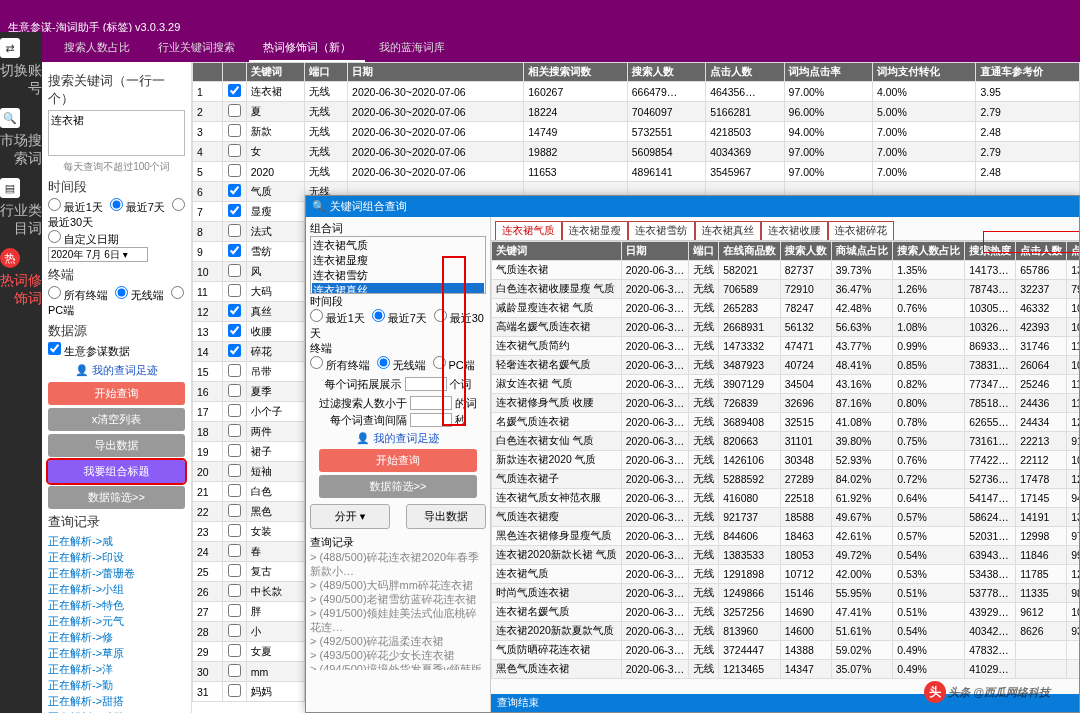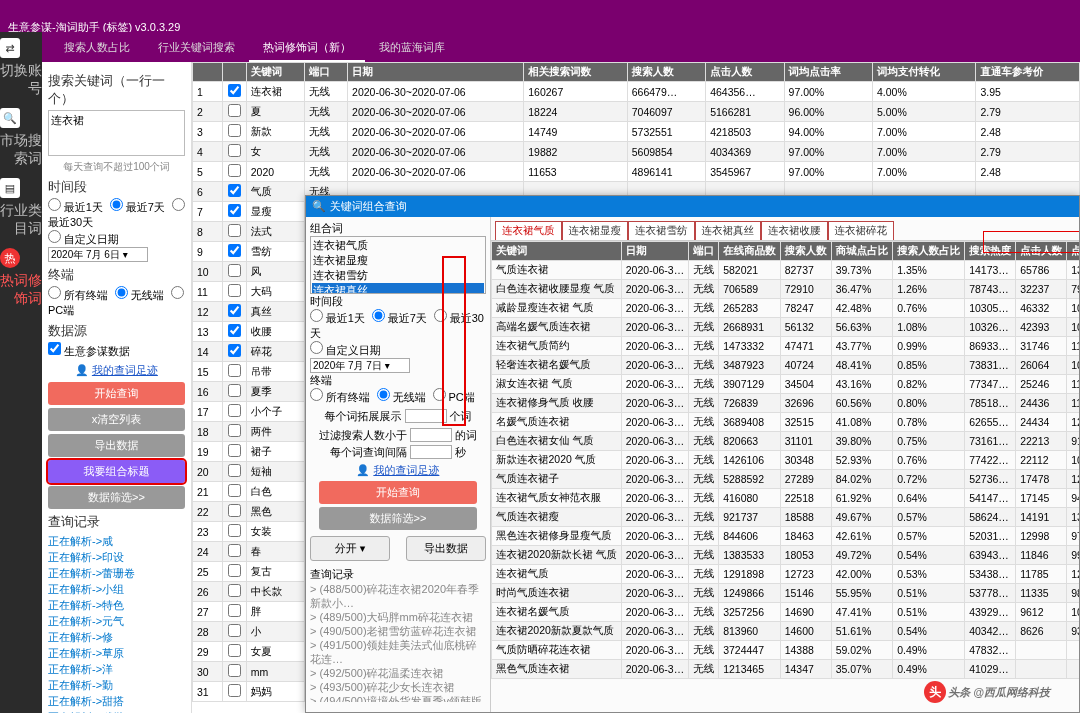--- a/index.html
+++ b/index.html
@@ -19,21 +19,21 @@
 .leftpanel{width:150px;border-right:1px solid #ddd;padding:6px 6px;overflow-y:auto}
 .leftpanel .hdr{font-size:13px;color:#333;margin:4px 0 2px}
 .textarea{width:100%;height:46px;border:1px solid #bbb;font-size:11px;padding:2px;resize:none}
 .hint{color:#888;font-size:10px;margin:2px 0 4px;text-align:center}
 .radios label{font-size:10px;margin-right:4px}
 .dateinput{width:100px;border:1px solid #aaa;font-size:10px;padding:1px 2px}
 .btn{display:block;width:100%;text-align:center;padding:4px 0;margin:3px 0;border-radius:3px;font-size:11px;cursor:pointer;border:none}
 .btn-red{background:#f16a5e;color:#fff}
 .btn-gray{background:#999;color:#fff}
 .btn-green{background:#8b5cf6;color:#fff}
-.link{color:#1a54c7;text-decoration:underline;font-size:11px;display:inline-block}
+.link{color:#1a54c7;font-size:11px;display:inline-block}
 .red-outline{outline:2px solid #e40000}
 .loglist{font-size:10.5px;color:#07c;line-height:16px;max-height:260px;overflow:hidden}
 .loglist div{white-space:nowrap}
 .maintable{flex:1;overflow:auto;position:relative}
 table{border-collapse:collapse;width:100%}
 th,td{border:1px solid #ddd;padding:2px 4px;font-size:10.5px;text-align:left;white-space:nowrap}
 th{background:#666;color:#fff;font-weight:bold}
 tr:nth-child(even) td{background:#f3f3f3}
 .chkcol{width:24px;text-align:center}
 .popup{position:absolute;left:305px;top:195px;width:775px;height:518px;background:#fbfbfb;border:1px solid #888;box-shadow:0 0 8px rgba(0,0,0,.3);display:flex;flex-direction:column}
@@ -579,24 +579,20 @@
           <div>连衣裙显瘦</div>
           <div>连衣裙雪纺</div>
           <div class="sel">连衣裙真丝</div>
         </div>
       <div class="hdr">时间段</div>
       <div class="radios">
         <label><input type="radio" style=""> <span>最近1天</span></label>
         <label><input type="radio" checked="" style=""> <span>最近7天</span></label>
         <label><input type="radio" style=""> <span>最近30天</span></label>
       </div>
-      <div class="radios">
-        <label><input type="radio" style=""> <span>自定义日期</span></label>
-        <input class="dateinput" value="2020年 7月 7日 ▾" style="">
-      </div>
       <div class="hdr">终端</div>
       <div class="radios">
         <label><input type="radio" style=""> <span>所有终端</span></label>
         <label><input type="radio" checked="" style=""> <span>无线端</span></label>
         <label><input type="radio" style=""> <span>PC端</span></label>
       </div>
       <div style="margin:4px 0;text-align:center"><span>每个词拓展展示</span> <input class="small-in" style=""> <span>个词</span></div>
       <div style="margin:2px 0;text-align:center"><span>过滤搜索人数小于</span> <input class="small-in" style=""> <span>的词</span></div>
       <div style="margin:2px 0;text-align:center"><span>每个词查询间隔</span> <input class="small-in" style=""> <span>秒</span></div>
       <div style="text-align:center;margin:3px 0">👤 <a class="link">我的查词足迹</a></div>
@@ -729,21 +725,21 @@
                 <td>77347…</td>
                 <td>25246</td>
                 <td>113.9…</td>
               </tr>
               <tr>
                 <td>连衣裙修身气质 收腰</td>
                 <td>2020-06-3…</td>
                 <td>无线</td>
                 <td>726839</td>
                 <td>32696</td>
-                <td>60.56%</td>
+                <td>87.16%</td>
                 <td>0.80%</td>
                 <td>78518…</td>
                 <td>24436</td>
                 <td>114.0…</td>
               </tr>
               <tr>
                 <td>名媛气质连衣裙</td>
                 <td>2020-06-3…</td>
                 <td>无线</td>
                 <td>3689408</td>
@@ -836,21 +832,21 @@
                 <td>0.54%</td>
                 <td>63943…</td>
                 <td>11846</td>
                 <td>99.68…</td>
               </tr>
               <tr>
                 <td>连衣裙气质</td>
                 <td>2020-06-3…</td>
                 <td>无线</td>
                 <td>1291898</td>
-                <td>12723</td>
+                <td>10712</td>
                 <td>42.00%</td>
                 <td>0.53%</td>
                 <td>53438…</td>
                 <td>11785</td>
                 <td>129.9…</td>
               </tr>
               <tr>
                 <td>时尚气质连衣裙</td>
                 <td>2020-06-3…</td>
                 <td>无线</td>
@@ -906,17 +902,18 @@
                 <td>14347</td>
                 <td>35.07%</td>
                 <td>0.49%</td>
                 <td>41029…</td>
                 <td></td>
                 <td></td>
               </tr>
             </tbody>
           </table>
       </div>
+      <div class="footbar">查询结束</div>
     </div>
   </div>
 </div>
 
 <div class="watermark"><span class="logo">头</span><span>头条 @西瓜网络科技</span></div>
 
 </body></html>

